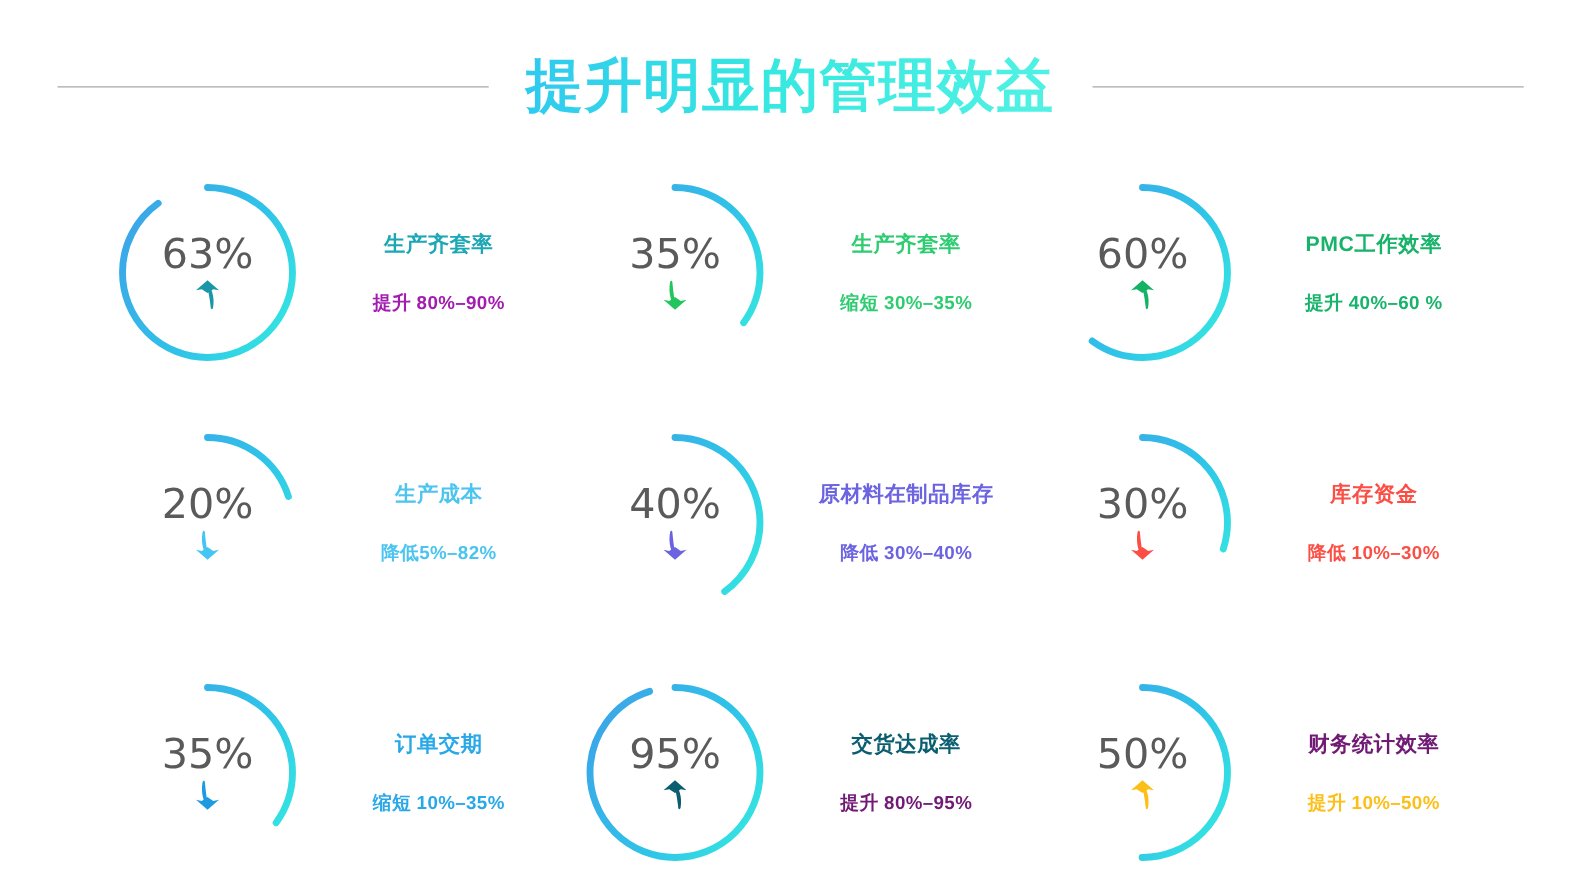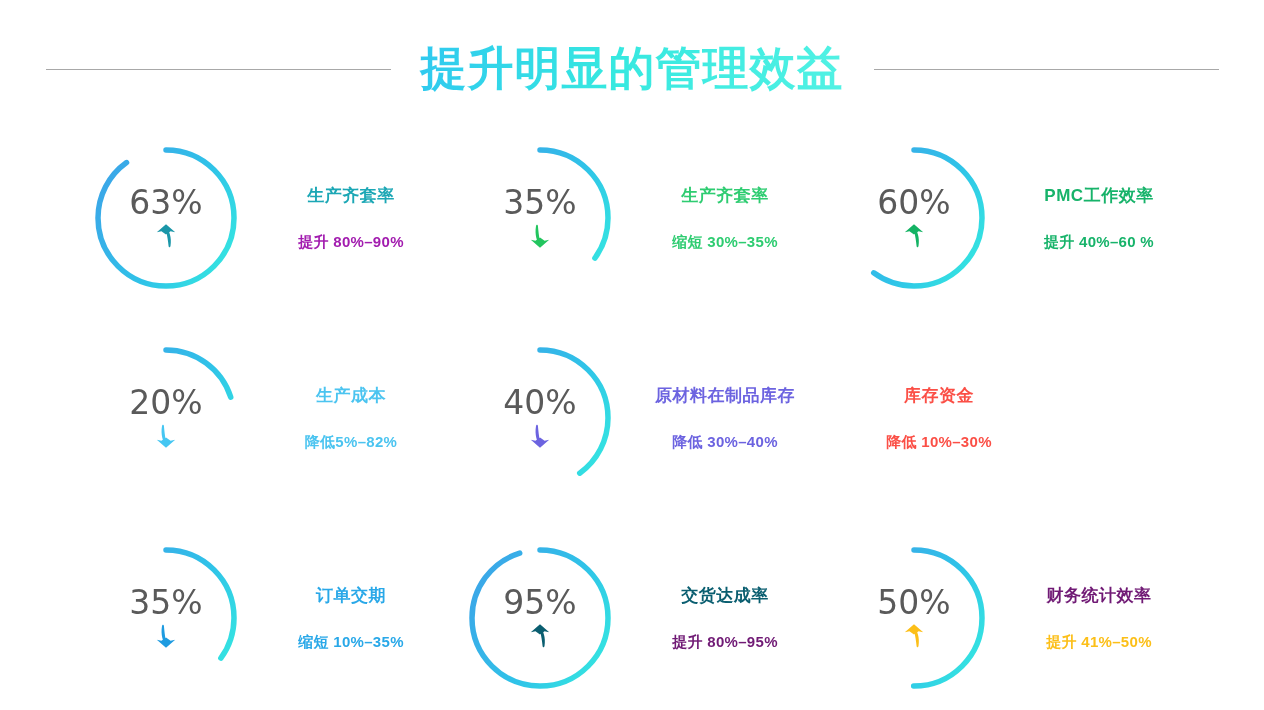--- a/index.html
+++ b/index.html
@@ -268,20 +268,39 @@
               <path d="M11 25.8 L 1.8 17.8 L 6.4 18.7 L 11 15.6 L 15.6 18.7 L 20.2 17.8 Z" fill="#6C63E0"></path>
             </svg>
           </div>
         </div>
         <div class="card-text">
           <div class="card-title" style="color:#6C63E0">原材料在制品库存</div>
           <div class="card-sub" style="color:#6C63E0">降低 30%–40%</div>
         </div>
       </div>
       <div class="card">
+        <div class="ring-wrap">
+          <svg class="ring-svg" viewBox="0 0 160 160">
+            <defs>
+              <linearGradient id="ringgrad5" x1="0.72" y1="0" x2="0.12" y2="1">
+                <stop offset="0%" stop-color="#3BA7E8"></stop>
+                <stop offset="55%" stop-color="#2FC3E8"></stop>
+                <stop offset="100%" stop-color="#35E8E0"></stop>
+              </linearGradient>
+            </defs>
+            <circle cx="80" cy="80" r="68" fill="none" stroke="url(#ringgrad5)" stroke-width="5.5" stroke-linecap="round" stroke-dasharray="128.18 299.08" transform="rotate(-90 80 80)"></circle>
+          </svg>
+          <div class="ring-center">
+            <div class="ring-value">30%</div>
+            <svg class="arrow" viewBox="0 0 22 28">
+              <path d="M11 25 C 8 19, 5.5 13, 7 4 C 7.3 2.4, 8.7 2.1, 8.9 3.8 C 9.4 8.5, 9.8 14, 11 19 Z" fill="#FB4F46"></path>
+              <path d="M11 25.8 L 1.8 17.8 L 6.4 18.7 L 11 15.6 L 15.6 18.7 L 20.2 17.8 Z" fill="#FB4F46"></path>
+            </svg>
+          </div>
+        </div>
         <div class="card-text">
           <div class="card-title" style="color:#FB4F46">库存资金</div>
           <div class="card-sub" style="color:#FB4F46">降低 10%–30%</div>
         </div>
       </div>
       <div class="card">
         <div class="ring-wrap">
           <svg class="ring-svg" viewBox="0 0 160 160">
             <defs>
               <linearGradient id="ringgrad6" x1="0.72" y1="0" x2="0.12" y2="1">
@@ -345,18 +364,18 @@
           <div class="ring-center">
             <div class="ring-value">50%</div>
             <svg class="arrow" viewBox="0 0 22 28">
               <path d="M11 3 C 14 9, 17 15, 15.5 24 C 15.2 25.6, 13.8 25.9, 13.6 24.2 C 13.1 19.5, 12.4 14, 11 9 Z" fill="#FCBF18"></path>
               <path d="M11 2.2 L 20.2 10.2 L 15.6 9.3 L 11 12.4 L 6.4 9.3 L 1.8 10.2 Z" fill="#FCBF18"></path>
             </svg>
           </div>
         </div>
         <div class="card-text">
           <div class="card-title" style="color:#701a75">财务统计效率</div>
-          <div class="card-sub" style="color:#FCBF18">提升 41%–50%</div>
+          <div class="card-sub" style="color:#FCBF18">提升 10%–50%</div>
         </div>
       </div>
     </div>
 
 </div>
 
 </body></html>

